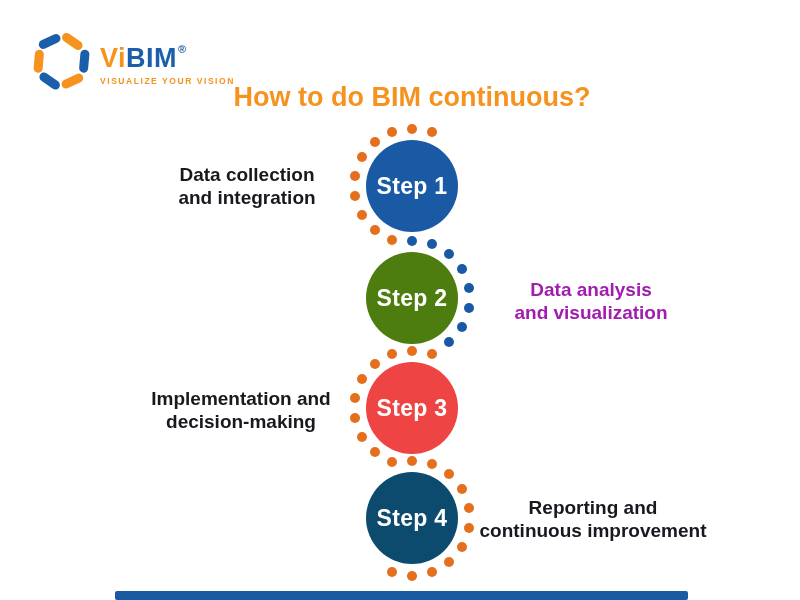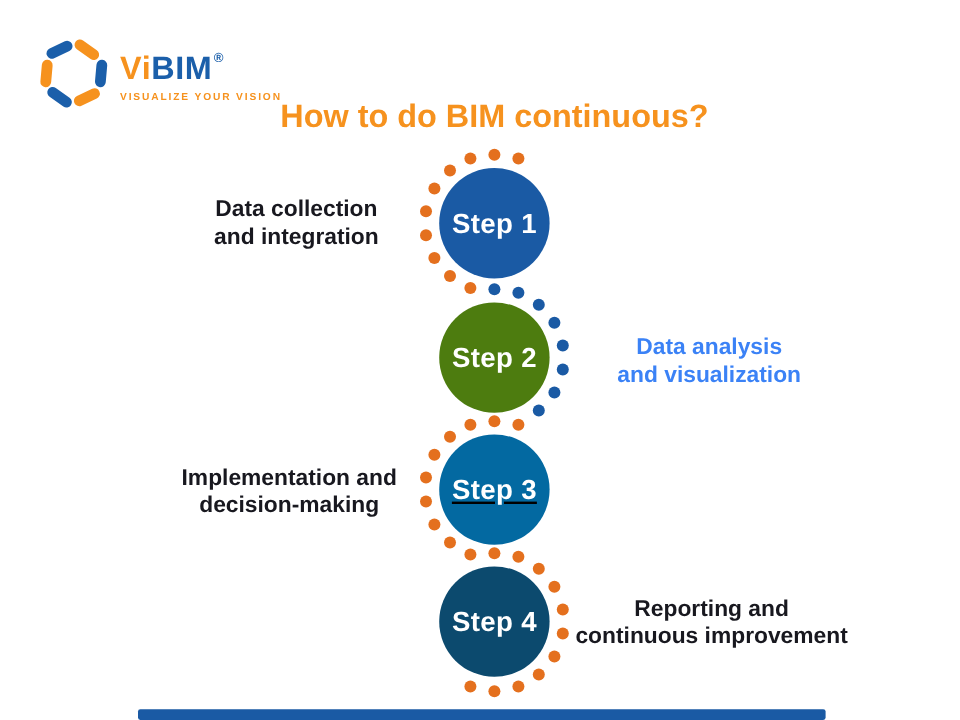--- a/index.html
+++ b/index.html
@@ -59,29 +59,29 @@
   </div>
 
   <h1 class="title" style="color: rgb(246, 146, 30);">How to do BIM continuous?</h1>
 
   <div class="circle" id="circle-0" style="left: 366px; top: 140px; background: rgb(26, 90, 164);">
     <span>Step 1</span>
   </div>
   <div class="circle" id="circle-1" style="left: 366px; top: 252px; background: #4d7c0f;">
     <span>Step 2</span>
   </div>
-  <div class="circle" id="circle-2" style="left: 366px; top: 362px; background: #0369a1; text-decoration: underline;">
+  <div class="circle" id="circle-2" style="left: 366px; top: 362px; background: #ef4444;">
     <span>Step 3</span>
   </div>
   <div class="circle" id="circle-3" style="left: 366px; top: 472px; background: #0c4a6e;">
     <span>Step 4</span>
   </div>
 
   <div class="desc desc-0" style="color: rgb(24, 24, 31);"><span>Data collection</span><br><span>and integration</span></div>
-  <div class="desc desc-1" style="color: #3b82f6; text-align: center;"><span>Data analysis</span><br><span>and visualization</span></div>
+  <div class="desc desc-1" style="color: #a21caf; text-align: center;"><span>Data analysis</span><br><span>and visualization</span></div>
   <div class="desc desc-2" style="color: rgb(24, 24, 31);"><span>Implementation and</span><br><span>decision-making</span></div>
   <div class="desc desc-3" style="color: rgb(24, 24, 31);"><span>Reporting and</span><br><span>continuous improvement</span></div>
 
   <div class="footer-bar" style="background: rgb(26, 90, 164);"></div>
 
 <div class="dot" style="left: 426.666px; top: 126.968px; background: rgb(228, 112, 30);"></div>
     <div class="dot" style="left: 407px; top: 123.5px; background: rgb(228, 112, 30);"></div>
     <div class="dot" style="left: 387.334px; top: 126.968px; background: rgb(228, 112, 30);"></div>
     <div class="dot" style="left: 370.04px; top: 136.952px; background: rgb(228, 112, 30);"></div>
     <div class="dot" style="left: 357.204px; top: 152.25px; background: rgb(228, 112, 30);"></div>

